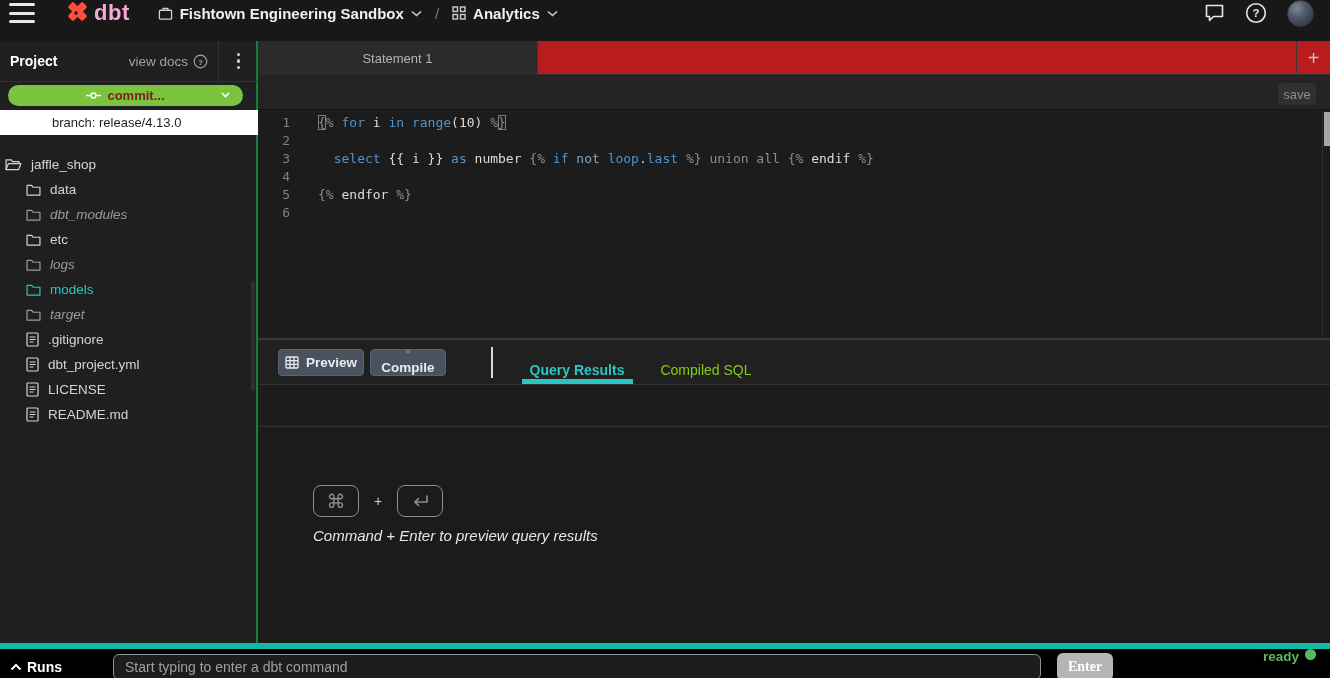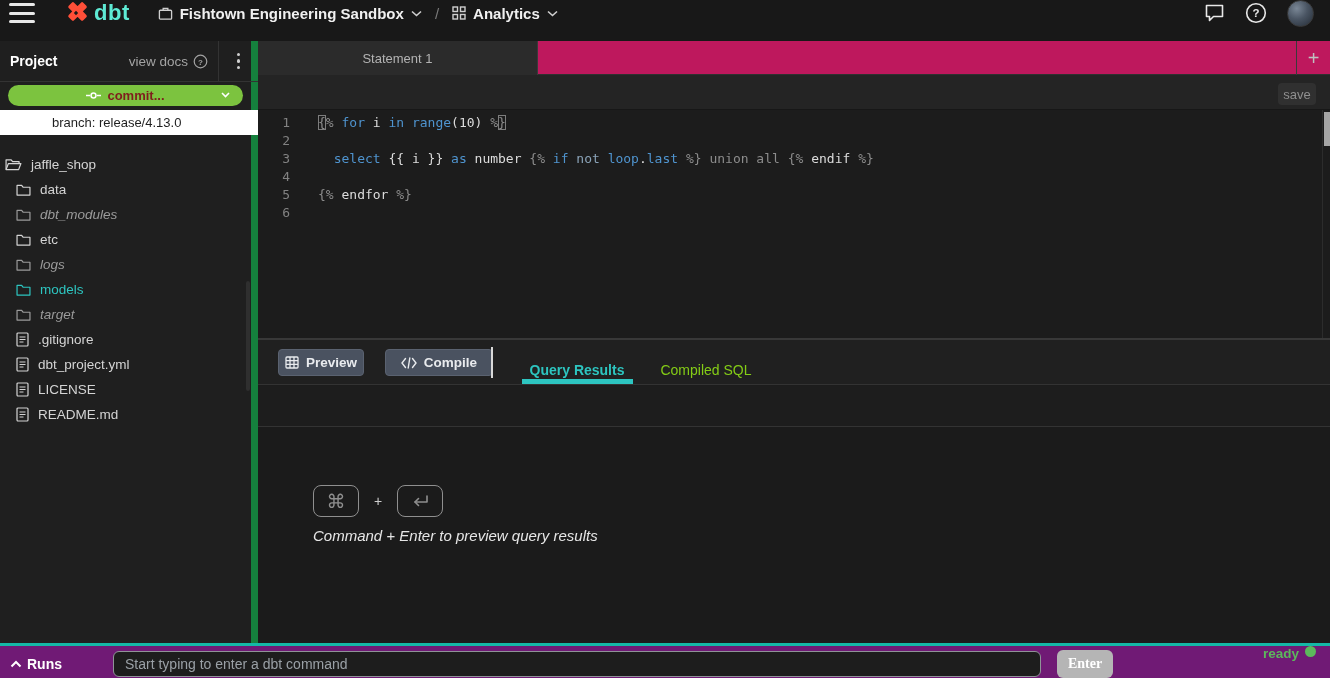--- a/index.html
+++ b/index.html
@@ -6,60 +6,60 @@
   html,body { width:1330px; height:678px; overflow:hidden; background:#161616;
               font-family:"Liberation Sans", sans-serif; }
   svg { display:block; }
 
   
   #topbar { position:absolute; left:0; top:0; width:1330px; height:41px; background:#181818; }
   #topbar-row { position:absolute; left:0; top:0; width:1330px; height:26px; display:flex; align-items:center; }
   .hamburger { margin-left:9px; width:26px; height:20px; display:flex; flex-direction:column; justify-content:space-between; cursor:pointer; }
   .hamburger span { display:block; height:3px; border-radius:2px; background:#e8e8e8; }
   .logo-wrap { margin-left:28px; display:flex; align-items:center; gap:5px; }
-  .logo-text { color:#5eead4; font-size:22px; font-weight:800; letter-spacing:.5px; }
+  .logo-text { color:#f9a8d4; font-size:22px; font-weight:800; letter-spacing:.5px; }
   .sel { display:flex; align-items:center; gap:7px; color:#f0f0f0; font-size:15px; font-weight:600; cursor:pointer; }
   .sel-icon { color:#cfcfcf; }
   .slash { color:#7a7a7a; font-size:15px; margin:0 13px; }
   .proj-sel { margin-left:28px; }
   .topbar-right { margin-left:auto; display:flex; align-items:center; gap:20px; margin-right:16px; }
   .avatar { width:27px; height:27px; border-radius:50%;
             background:radial-gradient(circle at 35% 30%, #7a8796 0%, #4a5563 45%, #232b35 100%);
             border:1px solid #3a3a3a; cursor:pointer; }
 
   
-  #sidebar { position:absolute; left:0; top:41px; width:258px; height:602px; background:#1f1f1f; border-right:7px solid #15803d; }
+  #sidebar { position:absolute; left:0; top:41px; width:258px; height:602px; background:#1f1f1f; border-right:2px solid #15803d; }
   #side-header { position:absolute; left:0; top:0; width:258px; height:41px; border-bottom:1px solid #333; display:flex; align-items:center; }
   #side-header .title { color:#fff; font-weight:700; font-size:14px; margin-left:10px; }
   .viewdocs { margin-left:auto; display:flex; align-items:center; gap:5px; color:#a3a3a3; font-size:13.5px; margin-right:10px; cursor:pointer; }
   .kebab-cell { width:40px; height:41px; border-left:1px solid #333; display:flex; align-items:center; justify-content:center; cursor:pointer; }
   .kebab-cell i { display:flex; flex-direction:column; gap:3px; }
   .kebab-cell b { width:3.5px; height:3.5px; border-radius:50%; background:#cfcfcf; }
 
   #commit-btn { position:absolute; left:8px; top:44px; width:235px; height:21px; background:#7cc33f; border:none;
                 border-radius:11px; color:#7f1d1d; font-weight:700; font-size:13px; cursor:pointer;
                 display:flex; align-items:center; justify-content:center; gap:6px; font-family:inherit; }
   #commit-btn .chev { position:absolute; right:13px; top:7px; }
 
   #branch-strip { position:absolute; left:0; top:69px; width:258px; height:25px; background:#ffffff;
                   display:flex; align-items:center; }
   #branch-strip span { color:#1f1f1f; font-size:13px; margin-left:8px;padding-left:44px; }
 
   #tree { position:absolute; left:0; top:111px; width:257px; }
-  .tree-item { height:25px; display:flex; align-items:center; gap:9px; padding-left:16px; font-size:13.5px; cursor:pointer; }
+  .tree-item { height:25px; display:flex; align-items:center; gap:9px; padding-left:26px; font-size:13.5px; cursor:pointer; }
   .tree-item.root { padding-left:5px; }
   .tree-item.normal { color:#d4d4d4; }
   .tree-item.italic { color:#9b9b9b; font-style:italic; }
   .tree-item.active { color:#2dc5c0; }
   .side-scroll { position:absolute; right:1px; top:240px; width:4px; height:110px; background:#2f2f2f; border-radius:2px; }
 
   
   #main { position:absolute; left:258px; top:41px; width:1072px; height:602px; background:#1c1c1c; }
 
-  #tabbar { position:absolute; left:0; top:0; width:1072px; height:34px; background:#be185d; border-bottom:1px solid #303030; }
+  #tabbar { position:absolute; left:0; top:0; width:1072px; height:34px; background:#b91c1c; border-bottom:1px solid #303030; }
   #tab-statement { position:absolute; left:0; top:0; width:280px; height:34px; background:#2b2b2b; border-right:1px solid #3a3a3a;
                    color:#b3b3b3; font-size:13px; display:flex; align-items:center; justify-content:center; cursor:pointer; }
   #tab-add { position:absolute; right:0; top:0; width:34px; height:34px; border-left:1px solid #3a3a3a;
              color:#c0c0c0; font-size:20px; font-weight:300; display:flex; align-items:center; justify-content:center; cursor:pointer; }
 
   #editor-toolbar { position:absolute; left:0; top:34px; width:1072px; height:35px; background:#242424; border-bottom:1px solid #171717; }
   #save-btn { position:absolute; right:14px; top:8px; width:38px; height:22px; background:#303030; border:none; border-radius:4px;
               color:#8f8f8f; font-size:13px; font-family:inherit; cursor:pointer; }
 
   #editor { position:absolute; left:0; top:69px; width:1072px; height:228px; background:#1c1c1c;
@@ -76,39 +76,39 @@
   #editor-scrollbar { position:absolute; right:0; top:0; width:8px; height:228px; border-left:1px solid #2c2c2c; }
   #editor-scrollbar .thumb { position:absolute; left:1px; top:2px; width:6px; height:34px; background:#a5a5a5; }
 
   .panel-divider { position:absolute; left:0; top:297px; width:1072px; height:2px; background:#383838; }
 
   #results-toolbar { position:absolute; left:0; top:299px; width:1072px; height:45px; background:#202020; border-bottom:1px solid #333; }
   .rt-btn { position:absolute; top:9px; height:27px; background:#4a5260; border:1px solid #5a6270; border-radius:4px;
             color:#e9ebee; font-size:13.5px; font-weight:600; font-family:inherit; cursor:pointer;
             display:flex; align-items:center; justify-content:center; gap:7px; }
   #preview-btn { left:20px; width:86px; }
-  #compile-btn { left:127px; width:108px; }
+  #compile-btn { left:112px; width:76px;flex-direction:column; }
   .rt-vdivider { position:absolute; left:233px; top:7px; width:2px; height:31px; background:#d8d8d8; }
   .rtab { position:absolute; top:8px; height:45px; line-height:45px; text-align:center; font-size:14px; cursor:pointer; }
   #rtab-query { left:254px; width:130px; color:#2dc5c0; font-weight:700; }
   #rtab-compiled { left:383px; width:130px; color:#84cc16; }
   #rtab-lineage { left:508px; width:100px; color:#e0e0e0; }
   #rtab-underline { position:absolute; left:264px; bottom:0; width:111px; height:5px; background:#2dc5c0; }
 
   #results-strip { position:absolute; left:0; top:345px; width:1072px; height:41px; background:#1d1d1d; border-bottom:1px solid #333; }
 
   #results-body { position:absolute; left:0; top:386px; width:1072px; height:216px; background:#1b1b1b; }
   #key-row { position:absolute; left:55px; top:58px; display:flex; align-items:center; }
   .keycap { width:46px; height:32px; border:1.5px solid #8f8f8f; border-radius:8px; color:#8f8f8f;
             display:flex; align-items:center; justify-content:center; font-size:19px; }
   .key-plus { color:#cfcfcf; font-size:14px; margin:0 15px; }
   #hint-text { position:absolute; left:55px; top:100px; color:#e6e6e6; font-size:15px; font-style:italic; }
 
   
-  #bottombar { position:absolute; left:0; top:643px; width:1330px; height:35px; background:#701a75; border-top:3px solid #14b8a6; }
+  #bottombar { position:absolute; left:0; top:643px; width:1330px; height:35px; background:#000000; border-top:6px solid #14b8a6; }
   #runs-toggle { position:absolute; left:10px; top:0; height:35px; display:flex; align-items:center; gap:5px; cursor:pointer; }
   #runs-toggle span { color:#fff; font-weight:700; font-size:14px; }
   #command-input { position:absolute; left:113px; top:5px; width:928px; height:26px; background:#1d1d1d;
                    border:1px solid #8f9398; border-radius:6px; color:#d8d8d8; font-size:14px; padding:0 11px;
                    font-family:inherit; outline:none; }
   #command-input::placeholder { color:#9aa0a6; }
   #enter-btn { position:absolute; left:1057px; top:4px; width:56px; height:28px; background:#b5b5b5; border:none;
                border-radius:6px; color:#fff; font-weight:700; font-size:14px; font-family:Liberation Serif, serif; cursor:pointer; }
   #status-ready { position:absolute; right:14px; top:0; height:35px; display:flex; gap:6px; }
   #status-ready span { color:#5cb85c; font-weight:700; font-size:13.5px; }

